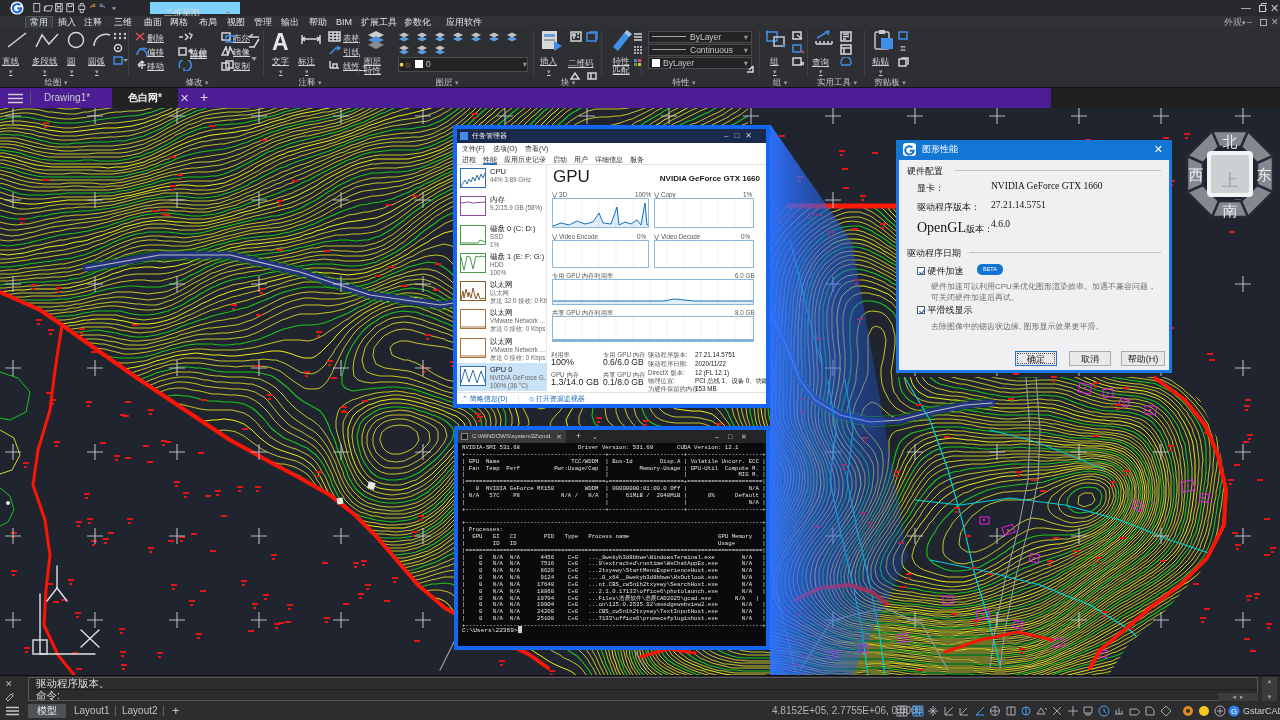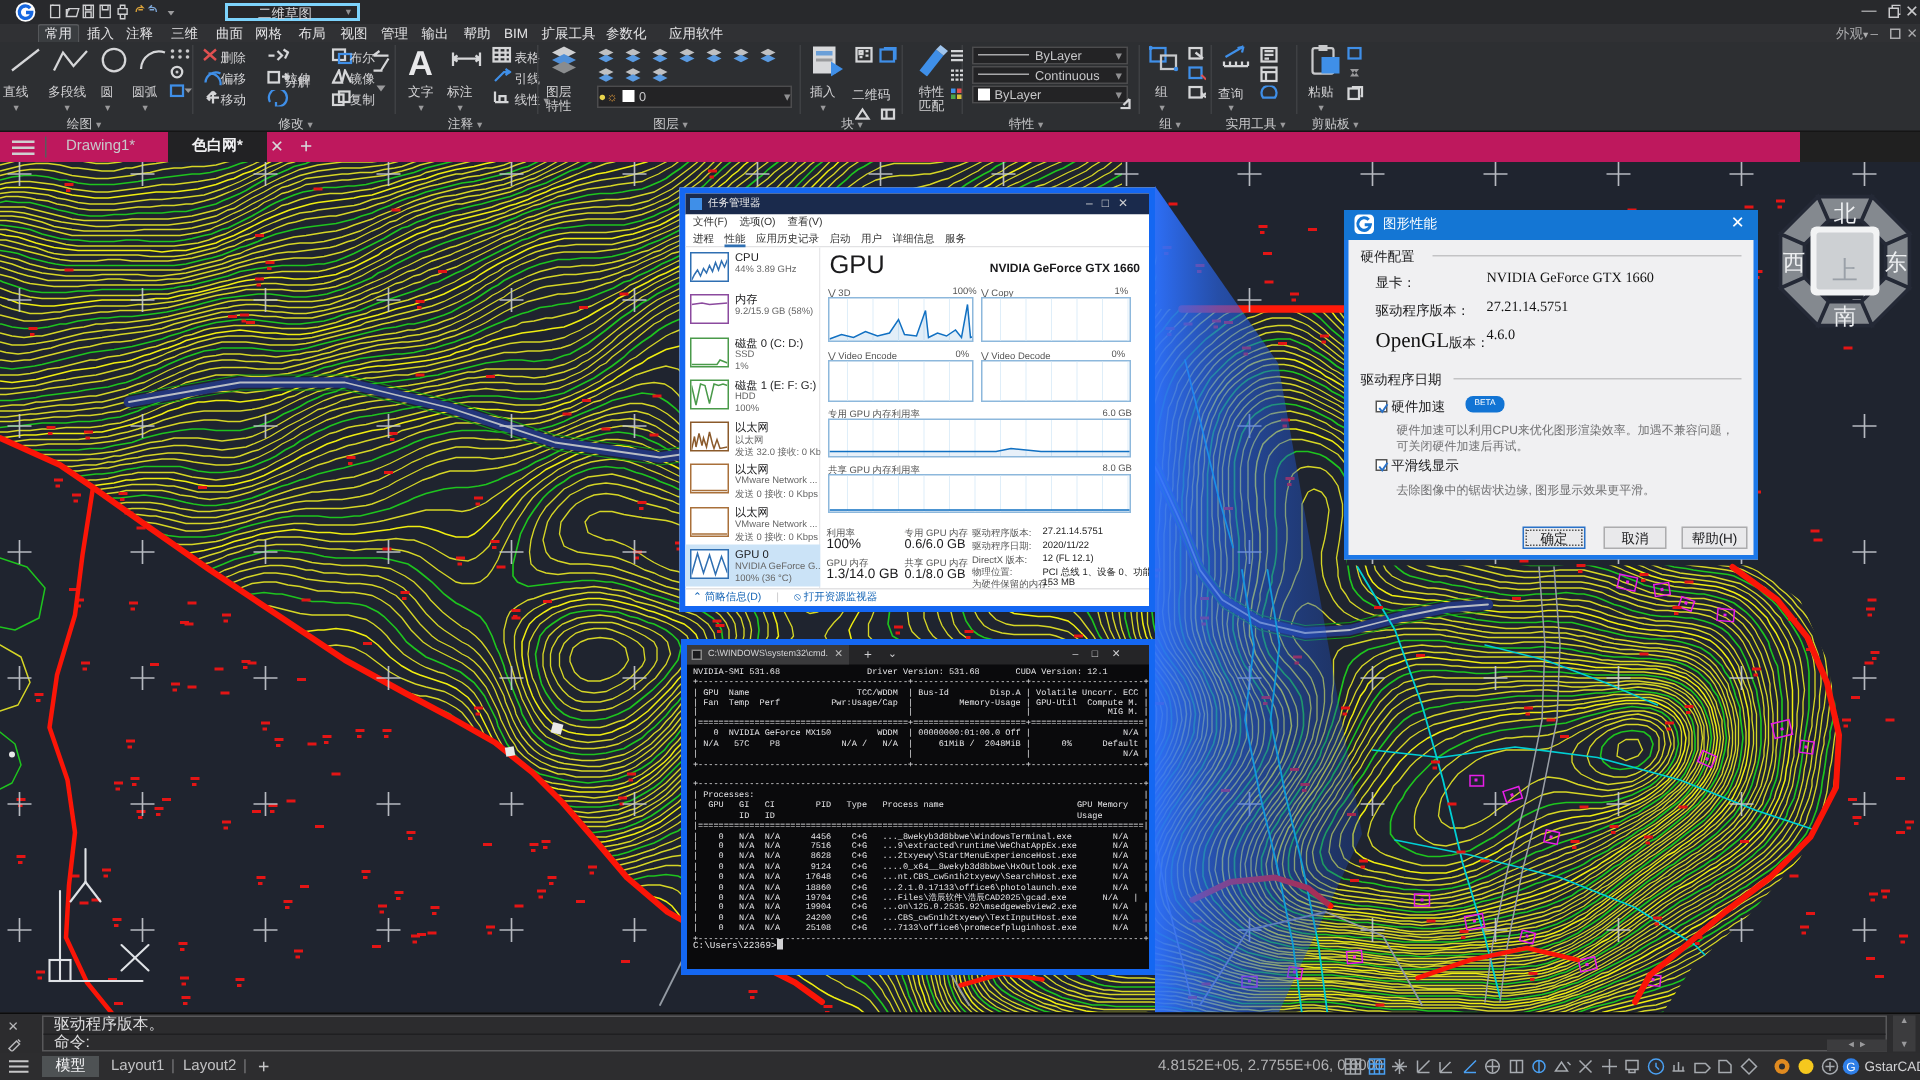--- a/index.html
+++ b/index.html
@@ -1,29 +1,29 @@
 <!DOCTYPE html>
 <html><head><meta charset="utf-8"><style>
 *{margin:0;padding:0;box-sizing:border-box;font-family:"Liberation Sans",sans-serif;}
 html,body{width:1280px;height:720px;overflow:hidden;background:#202020;}
 .abs{position:absolute;}
 #page{position:relative;width:1280px;height:720px;}
 #titlebar{position:absolute;left:0;top:0;width:1280px;height:16px;background:#28292c;}
 #menubar{position:absolute;left:0;top:16px;width:1280px;height:12px;background:#303134;}
 #ribbon{position:absolute;left:0;top:28px;width:1280px;height:60px;background:#2d2f32;border-bottom:1px solid #151515;}
-#tabbar{position:absolute;left:0;top:88px;width:1200px;height:20px;background:#be185d;}
+#tabbar{position:absolute;left:0;top:88px;width:1051px;height:20px;background:#4c1d95;}
 #canvas{position:absolute;left:0;top:108px;width:1280px;height:567px;background:#1f242f;overflow:hidden;}
 #cmdpanel{position:absolute;left:0;top:675px;width:1280px;height:27px;background:#2c2c2e;border-top:1px solid #0c0c0c;}
 #statusbar{position:absolute;left:0;top:702px;width:1280px;height:18px;background:#2d2d2f;}
 .mi{color:#e3e3e5;font-size:9px;line-height:12px;position:absolute;top:0;}
 .glab{position:absolute;font-size:8.5px;color:#c9c9cb;top:49px;white-space:nowrap;}
 .gsep{position:absolute;top:2px;height:46px;width:1px;background:#3e4043;}
 .ic{stroke:#d5d6d8;fill:none;stroke-width:1.5;}
 .icb{stroke:#3f8fe8;fill:none;stroke-width:1.5;}
-.tl{font-size:8.5px;color:#d2d2d4;position:absolute;white-space:nowrap;}
+.tl{font-size:8.5px;color:#d2d2d4;position:absolute;white-space:nowrap;text-decoration:underline;}
 .combo{position:absolute;background:#232325;border:1px solid #4c4c4e;color:#c8c8ca;font-size:8.5px;}
 .wbtn{color:#c9c9cb;font-size:10px;position:absolute;top:0;line-height:16px;}
 </style></head><body>
 <div id="page">
 <div id="titlebar">
 <svg class="abs" style="left:8px;top:1px" width="18" height="14" viewBox="0 0 26 20">
 <circle cx="13" cy="10" r="9.5" fill="#fdfdfd"></circle>
 <path d="M17.5 6.2 A6 6 0 1 0 19 10.5 L13.5 10.5" fill="none" stroke="#1667e0" stroke-width="3.2"></path>
 </svg>
 <svg class="abs" style="left:32px;top:2px" width="158" height="12" viewBox="0 0 210 16">
@@ -31,21 +31,21 @@
 <path d="M2 2 h8 v11 h-8 z M4 2 v-1"></path>
 <path d="M16 12 l2 -7 h9 l-2 7 z M16 12 v-6 h3"></path>
 <path d="M31 2 h9 v11 h-9 z M33 2 v4 h5 v-4 M33 13 v-5 h5 v5"></path>
 <path d="M46 2 h9 v11 h-9 z M48 2 v4 h5 v-4"></path>
 <path d="M62 5 h8 v5 h-8 z M64 5 v-3 h4 v3 M64 10 v4 h4 v-4"></path>
 <path d="M78 8 q0 -5 6 -4 l-2 -2 m-2 4 l4 0" stroke="#d9a13a"></path>
 <path d="M96 8 q0 -5 -6 -4 l2 -2 m2 4 l-4 0" stroke="#7fa8d9"></path>
 </g>
 <path d="M106 7 l3 4 3 -4 z M196 7 l3 4 3 -4 z" fill="#9b9b9d"></path>
 </svg>
-<div class="abs" style="left:150px;top:2px;width:90px;height:12px;background:#27272a;border:2px solid #7dd3fc;color:#d8d8da;font-size:9px;line-height:10px;padding-left:20px">二维草图 <span style="float:right;margin-right:4px;color:#909092;font-size:7px">▾</span></div>
+<div class="abs" style="left:150px;top:2px;width:90px;height:12px;background:#27272a;border:6px solid #7dd3fc;color:#d8d8da;font-size:9px;line-height:10px;padding-left:8px">二维草图 <span style="float:right;margin-right:4px;color:#909092;font-size:7px">▾</span></div>
 <div class="wbtn" style="left:1241px">—</div>
 <svg class="abs" style="left:1257px;top:3px" width="10" height="10">
         <rect x="2.5" y="2.5" width="6" height="6" fill="none" stroke="#c9c9cb"></rect>
         <path d="M4.5 2.5 v-2 h6 v6 h-2" fill="none" stroke="#c9c9cb"></path>
       </svg>
 <div class="wbtn" style="left:1270px;font-size:11px">✕</div>
 </div>
 <div id="menubar">
 <div class="mi" style="left:25px;background:#3a3d40;border:1px solid #55575a;border-bottom:none;border-radius:2px 2px 0 0;padding:0 4px;line-height:11px;top:0px;">常用</div>
 <div class="mi" style="left:58px;">插入</div>

